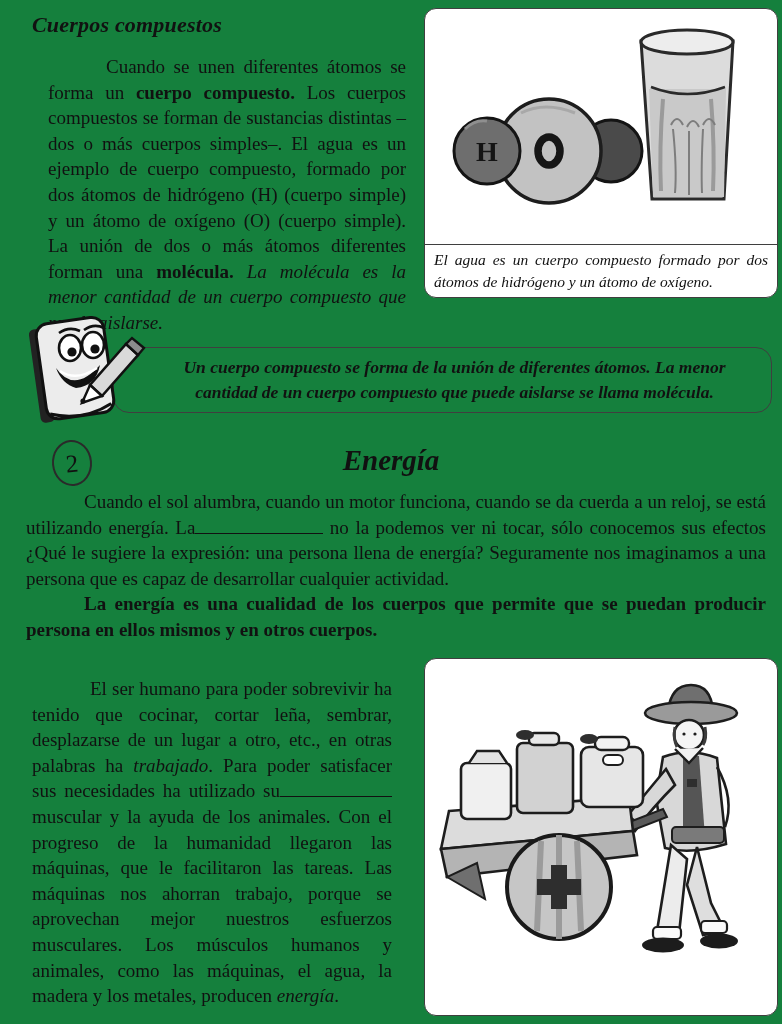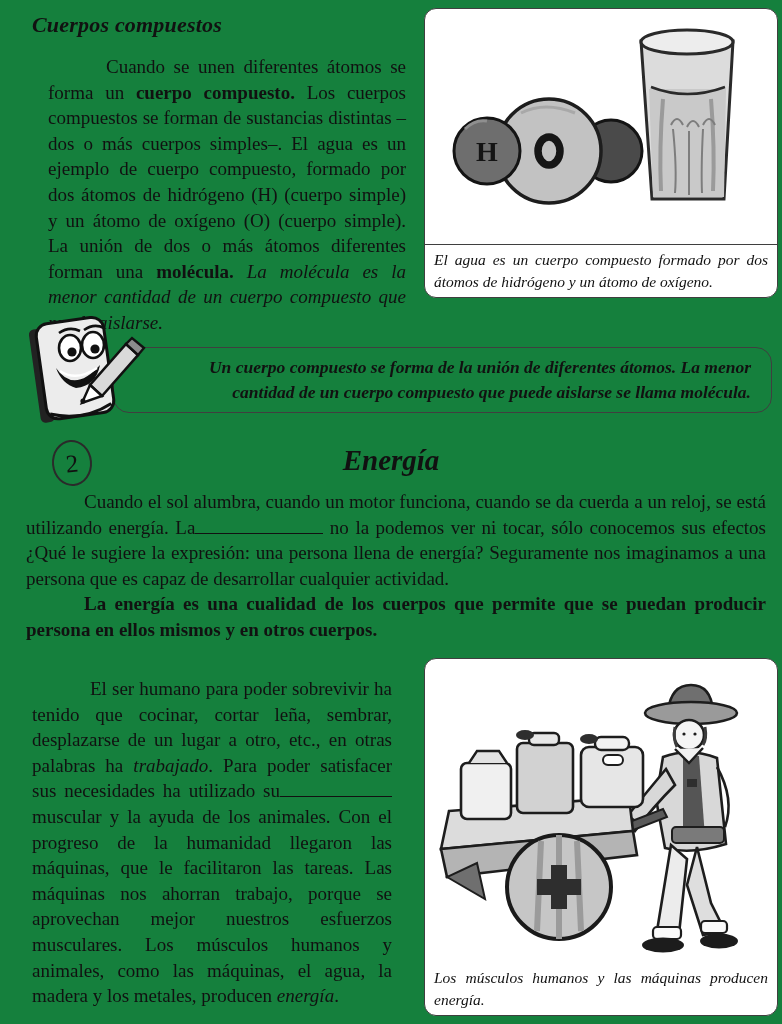--- a/index.html
+++ b/index.html
@@ -39,21 +39,21 @@
   .figure-caption.ruled{border-top:1.4px solid #3f3f3f;}
   
   .callout-bubble{
     position:absolute;left:113px;top:347px;width:659px;height:66px;
     border:1.6px solid #3f3f3f;border-radius:16px;
     display:flex;align-items:center;justify-content:center;
     box-sizing:border-box;padding:2px 16px 2px 40px;
   }
   .callout-text{
     font-weight:bold;font-style:italic;font-size:17.5px;line-height:25px;
-    text-align:right;margin:4px;
+    text-align:center;margin:16px;
   }
   .mascot{position:absolute;left:14px;top:306px;width:132px;height:126px;}
   
   .section-number{
     position:absolute;left:52px;top:440px;width:40px;height:46px;
     border:2px solid #2a2a2a;border-radius:50%;
     font-size:25px;line-height:44px;text-align:center;
     transform:rotate(-5deg);box-sizing:border-box;
   }
   .section-title{
@@ -184,16 +184,15 @@
       <ellipse cx="100" cy="76" rx="9" ry="5" fill="#2e2e2e"></ellipse>
       <rect x="156" y="88" width="62" height="60" rx="8" fill="#e6e6e6" stroke="#1d1d1d" stroke-width="2.6"></rect>
       <rect x="170" y="78" width="34" height="13" rx="6" fill="#f2f2f2" stroke="#1d1d1d" stroke-width="2.4"></rect>
       <ellipse cx="164" cy="80" rx="9" ry="5" fill="#2e2e2e"></ellipse>
       <rect x="178" y="96" width="20" height="10" rx="5" fill="#fff" stroke="#1d1d1d" stroke-width="2"></rect>
 
       <circle cx="134" cy="228" r="52" fill="#c6c6c6" stroke="#1a1a1a" stroke-width="4"></circle>
       <path d="M116,182 L112,272 M134,176 L134,280 M152,182 L156,272" stroke="#9b9b9b" stroke-width="6" fill="none"></path>
       <path d="M126,206 L142,206 L142,220 L156,220 L156,236 L142,236 L142,250 L126,250 L126,236 L112,236 L112,220 L126,220 Z" fill="#2e2e2e"></path>
     </svg>
-    <figcaption class="figure-caption">Los músculos humanos y las máquinas producen energía.</figcaption>
   </figure>
 
 </div>
 
 </body></html>

